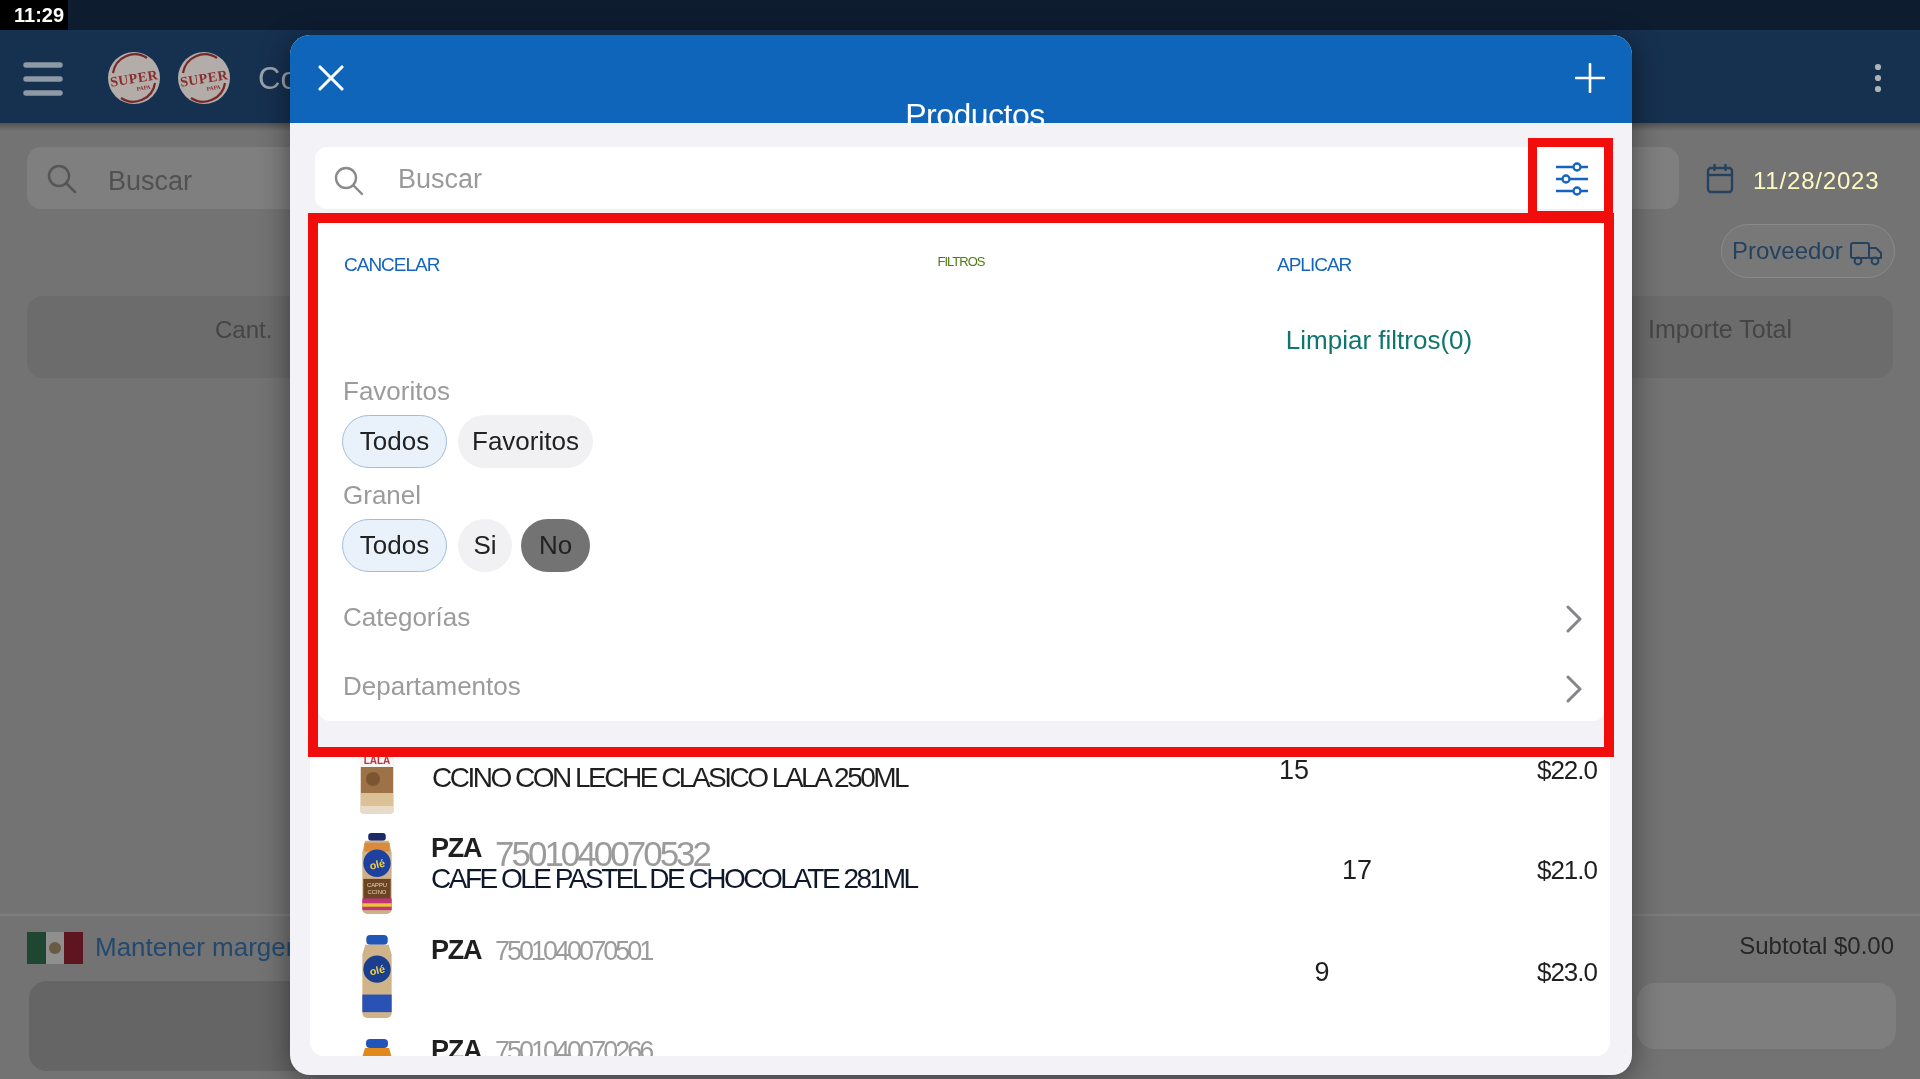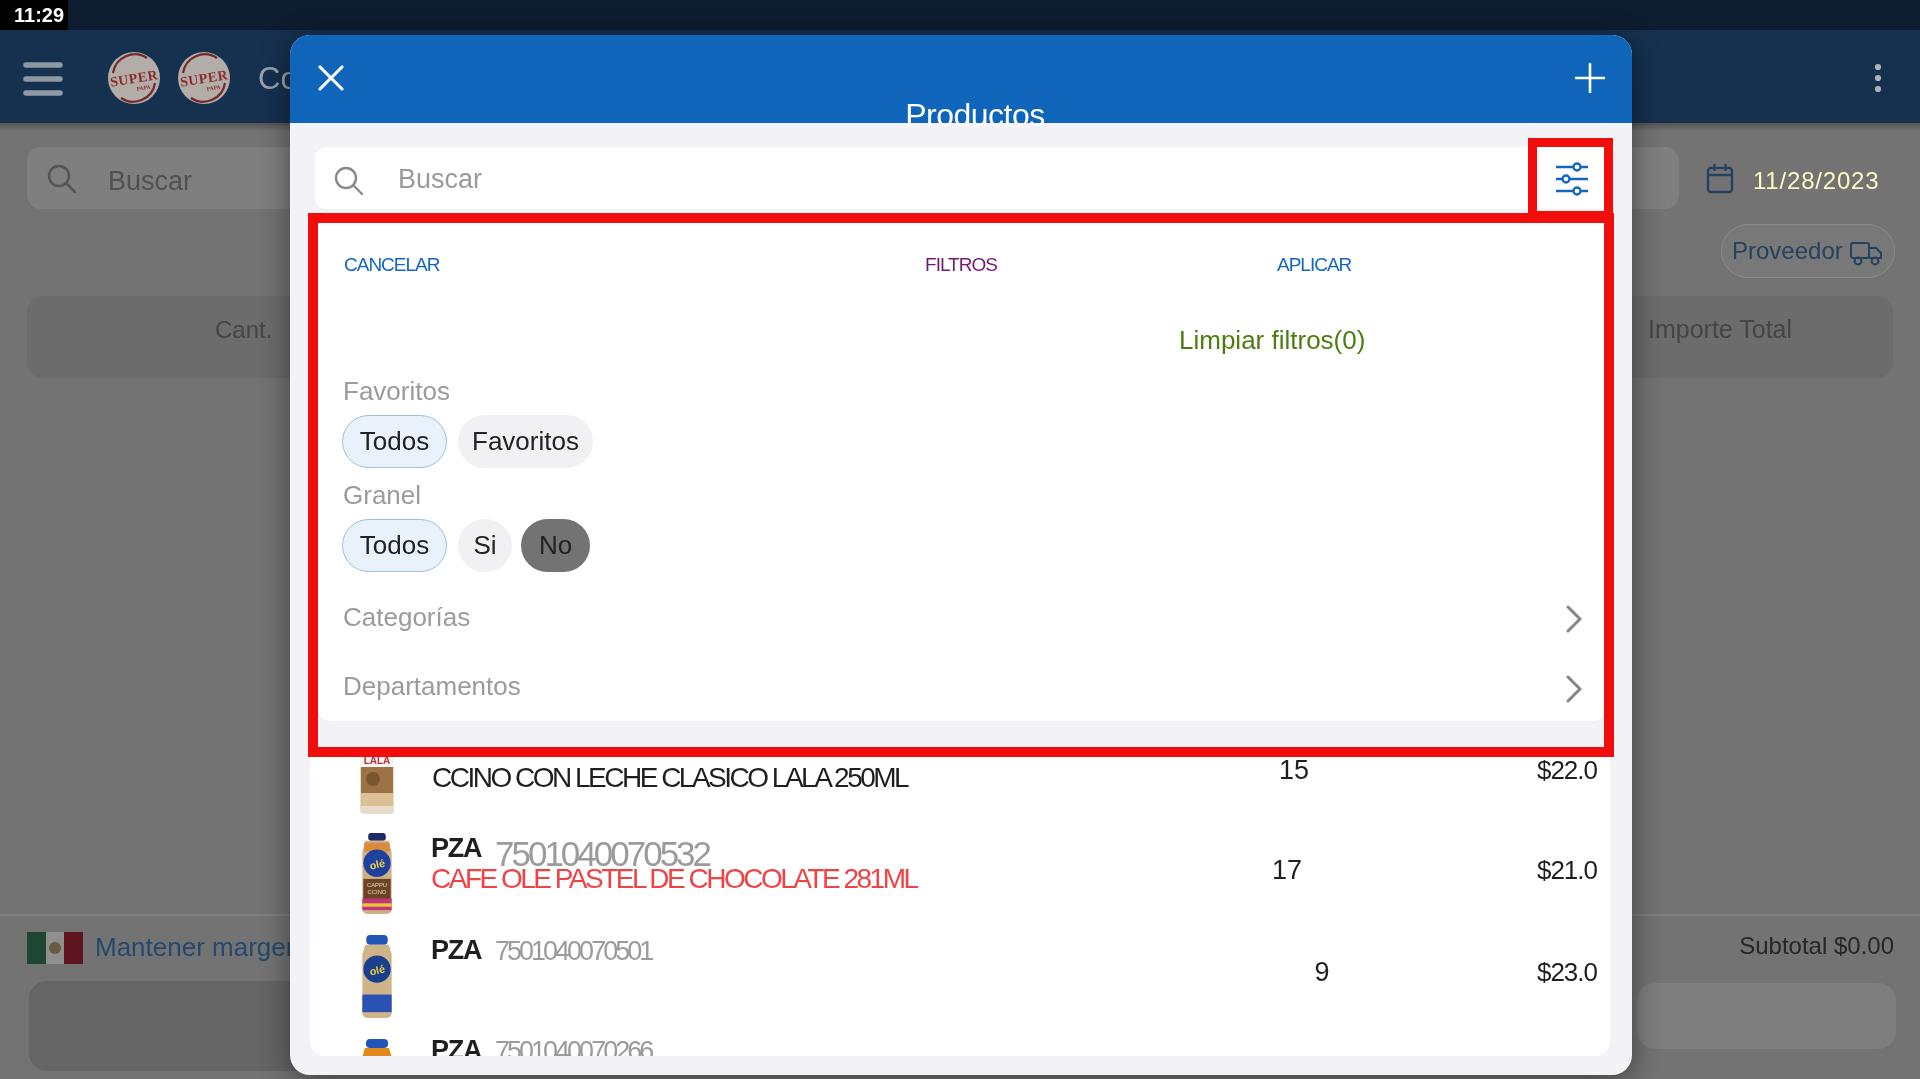--- a/index.html
+++ b/index.html
@@ -125,23 +125,23 @@
       <line x1="1" y1="20" x2="33" y2="20"></line>
       <line x1="1" y1="32" x2="33" y2="32"></line>
       <circle cx="22" cy="8" r="3.5" fill="#fff"></circle>
       <circle cx="11" cy="20" r="3.5" fill="#fff"></circle>
       <circle cx="22" cy="32" r="3.5" fill="#fff"></circle>
     </g>
   </svg>
 
   <div class="abs" style="left:28px;top:188px;width:1287px;height:498px;background:#fff;border-radius:0 0 12px 12px;"></div>
   <div class="abs" style="left:54px;top:219px;color:#1565c0;font-size:19px;font-weight:500;letter-spacing:-1px;">CANCELAR</div>
-  <div class="abs" style="left:0;top:219px;width:1342px;text-align:center;color:#701a75;font-size:19px;font-weight:500;letter-spacing:-1px;">FILTROS</div>
+  <div class="abs" style="left:0;top:219px;width:1342px;text-align:center;color:#4d7c0f;font-size:13px;font-weight:500;letter-spacing:-1px;">FILTROS</div>
   <div class="abs" style="left:987px;top:219px;width:300px;text-align:left;color:#1565c0;font-size:19px;font-weight:500;letter-spacing:-1px;">APLICAR</div>
-  <div class="abs" style="left:889px;top:290px;width:400px;text-align:left;color:#4d7c0f;font-size:26px;font-weight:500;">Limpiar filtros(0)</div>
+  <div class="abs" style="left:889px;top:290px;width:400px;text-align:center;color:#0f766e;font-size:26px;font-weight:500;">Limpiar filtros(0)</div>
 
   <div class="abs" style="left:53px;top:341px;color:#9b9b9b;font-size:26px;">Favoritos</div>
   <div class="abs" style="left:52px;top:380px;width:105px;height:53px;background:#e9f1fb;border:1.5px solid #9dbedd;border-radius:27px;color:#222;font-size:26px;text-align:center;line-height:50px;">Todos</div>
   <div class="abs" style="left:168px;top:380px;width:135px;height:53px;background:#f1f1f3;border-radius:27px;color:#222;font-size:26px;text-align:center;line-height:53px;">Favoritos</div>
 
   <div class="abs" style="left:53px;top:445px;color:#9b9b9b;font-size:26px;">Granel</div>
   <div class="abs" style="left:52px;top:484px;width:105px;height:53px;background:#e9f1fb;border:1.5px solid #9dbedd;border-radius:27px;color:#222;font-size:26px;text-align:center;line-height:50px;">Todos</div>
   <div class="abs" style="left:168px;top:484px;width:54px;height:53px;background:#f1f1f3;border-radius:27px;color:#222;font-size:26px;text-align:center;line-height:53px;">Si</div>
   <div class="abs" style="left:231px;top:484px;width:69px;height:53px;background:#737373;border-radius:27px;color:#222;font-size:26px;text-align:center;line-height:53px;">No</div>
 
@@ -175,22 +175,22 @@
       <rect x="12" y="48" width="28" height="22" fill="#6b4423"></rect>
       <text x="26" y="56" font-size="6" fill="#e8d9b8" text-anchor="middle">CAPPU</text>
       <text x="26" y="63" font-size="6" fill="#e8d9b8" text-anchor="middle">CCINO</text>
       <rect x="11" y="68" width="30" height="12" fill="#c2347c"></rect>
       <rect x="11" y="73" width="30" height="3.5" fill="#e8c832"></rect>
       <circle cx="26" cy="32" r="14" fill="#1e41a0"></circle>
       <text x="26" y="37" font-size="11" font-weight="bold" fill="#f0d040" text-anchor="middle" transform="rotate(-12 26 32)">olé</text>
     </svg>
     <div class="abs" style="left:121px;top:76px;color:#1f1f1f;font-size:27px;font-weight:bold;letter-spacing:-1.2px;">PZA</div>
     <div class="abs" style="left:185px;top:77px;color:#9b9b9b;font-size:35px;letter-spacing:-3px;">7501040070532</div>
-    <div class="abs" style="left:121px;top:106px;color:#ef4444;font-size:28px;letter-spacing:-2.5px;text-align:center;">CAFE OLE PASTEL DE CHOCOLATE 281ML</div>
-    <div class="abs" style="left:962px;top:98px;width:100px;text-align:left;color:#1f1f1f;font-size:27px;">17</div>
+    <div class="abs" style="left:121px;top:106px;color:#0f172a;font-size:28px;letter-spacing:-2.5px;text-align:center;">CAFE OLE PASTEL DE CHOCOLATE 281ML</div>
+    <div class="abs" style="left:962px;top:98px;width:100px;text-align:right;color:#1f1f1f;font-size:27px;">17</div>
     <div class="abs" style="left:1107px;top:98px;width:180px;text-align:right;color:#1f1f1f;font-size:26px;letter-spacing:-1px;">$21.0</div>
 
     <svg class="abs" style="left:41px;top:177px;" width="52" height="84" viewBox="0 0 52 86">
       <rect x="15" y="1" width="22" height="10" rx="4" fill="#2255b8"></rect>
       <path d="M14 11 h24 l3 10 v60 a5 5 0 0 1 -5 5 h-20 a5 5 0 0 1 -5 -5 v-60 z" fill="#cfb389"></path>
       <rect x="11" y="62" width="30" height="18" fill="#2a51b4"></rect>
       <circle cx="26" cy="36" r="14" fill="#1b3f8f"></circle>
       <text x="26" y="41" font-size="11" font-weight="bold" fill="#f0d040" text-anchor="middle" transform="rotate(-12 26 36)">olé</text>
     </svg>
     <div class="abs" style="left:121px;top:178px;color:#1f1f1f;font-size:27px;font-weight:bold;letter-spacing:-1.2px;">PZA</div>

